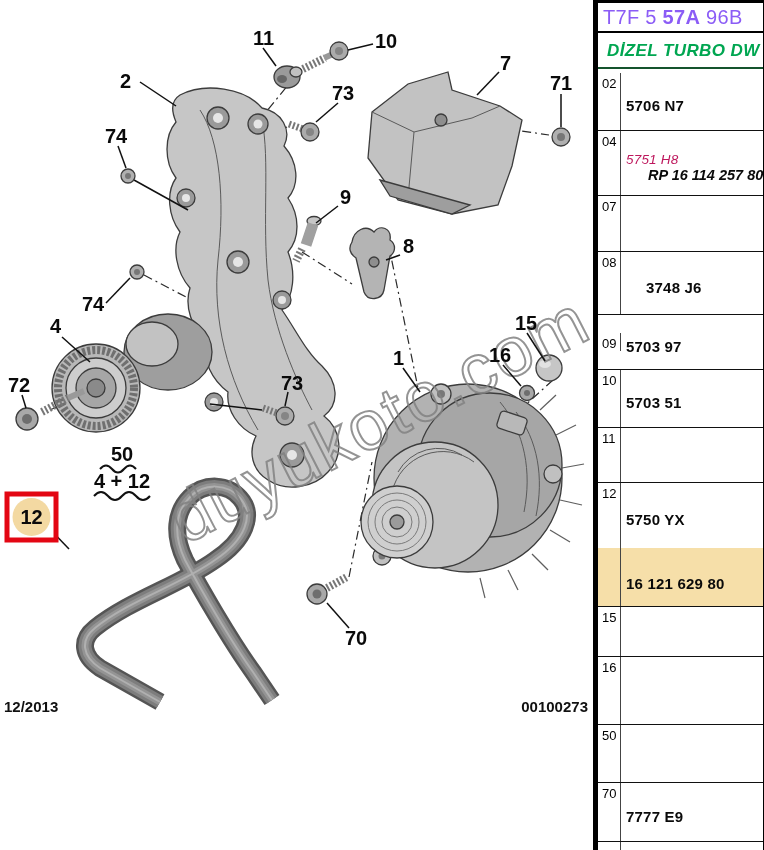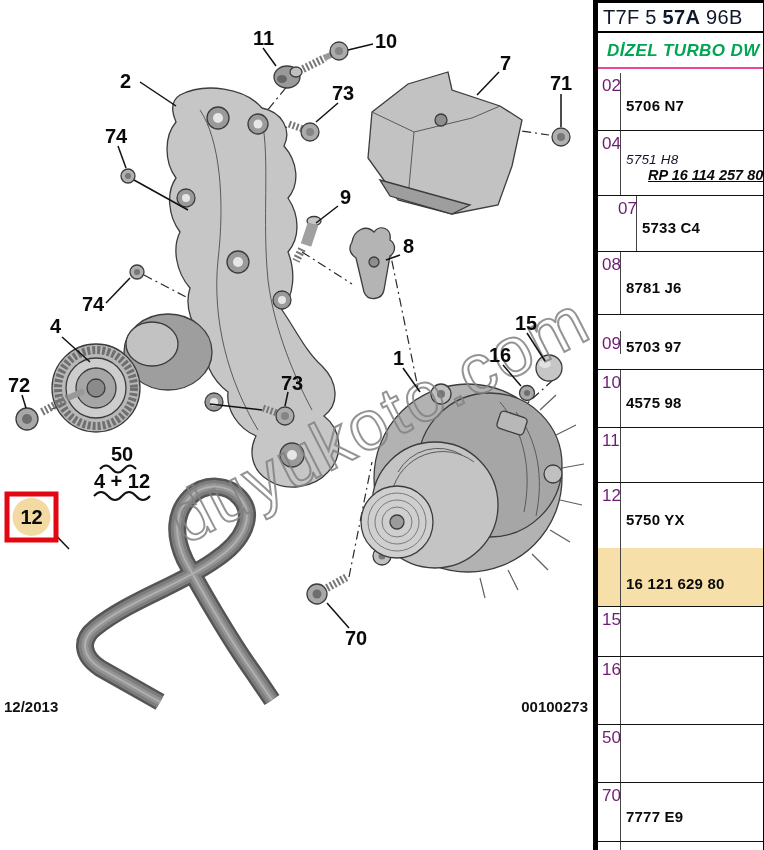--- a/index.html
+++ b/index.html
@@ -9,41 +9,41 @@
     --green:#00a651;--hl:#f6dfa9;--red:#e30613;--tan:#f3d9a2;
   }
   #diagram-wrap{position:absolute;left:0;top:0;width:593px;height:850px;background:#fff;}
   
   #table-wrap{
     position:absolute;left:593px;top:0;width:171px;height:850px;box-sizing:border-box;
     border-left:5px solid #000;border-top:3px solid #000;border-right:1px solid #000;background:#fff;
   }
   .t-title{
     height:30px;box-sizing:border-box;border-bottom:2px solid #000;
-    font-size:20px;color:#0f172a;padding:3px 0 0 5px;white-space:pre;letter-spacing:.3px;
+    font-size:20px;color:#8b5cf6;padding:3px 0 0 5px;white-space:pre;letter-spacing:.3px;
   }
   .t-title b{font-weight:bold;}
   .t-sub{
-    height:36px;box-sizing:border-box;border-bottom:2px solid #ec4899;
+    height:36px;box-sizing:border-box;border-bottom:2px solid #14532d;
     color:var(--green);font-style:italic;font-weight:bold;font-size:17px;
     padding:8px 0 0 9px;white-space:nowrap;letter-spacing:.4px;
   }
   #parts-rows{margin-top:4px;}
   .band{display:flex;box-sizing:border-box;border-bottom:1.5px solid #111;position:relative;}
   .band.nodiv{border-bottom:none;}
   .band.hl{background:var(--hl);}
   .ref{
     width:23px;flex:0 0 23px;box-sizing:border-box;border-right:1px solid #444;
-    font-size:17px;color:#701a75;padding:3px 0 0 4px;
+    font-size:13px;color:#000000;padding:3px 0 0 4px;
   }
   .cell{flex:1;display:flex;flex-direction:column;justify-content:center;padding:8px 0 0 5px;box-sizing:border-box;overflow:hidden;}
   .hl .cell{padding-top:13px;}
   .code{font-weight:bold;font-size:15px;color:#0a0a0a;white-space:nowrap;letter-spacing:.2px;}
-  .code.italic{font-weight:normal;font-style:italic;font-size:13.5px;color:#0f172a;}
-  .code2{font-weight:bold;font-style:italic;font-size:14.5px;color:#0a0a0a;padding-left:22px;white-space:nowrap;text-decoration:underline;}
+  .code.italic{font-weight:normal;font-style:italic;font-size:13.5px;color:#be185d;}
+  .code2{font-weight:bold;font-style:italic;font-size:14.5px;color:#0a0a0a;padding-left:22px;white-space:nowrap;}
   
   .callout{font-family:"Liberation Sans",sans-serif;font-weight:bold;font-size:20px;fill:#0a0a0a;}
   .corner{font-family:"Liberation Sans",sans-serif;font-weight:bold;font-size:15px;fill:#111;}
   .leader{stroke:#111;stroke-width:1.5;}
   .axis{stroke:#2a2a2a;stroke-width:1.2;stroke-dasharray:9 4 2 4;fill:none;}
   .wm{font-family:"Liberation Sans",sans-serif;font-size:70px;fill:none;stroke:#828282;stroke-width:2px;letter-spacing:2px;opacity:.85;}
   .part{stroke:#3c3c3c;stroke-width:1.3;}
   .detail{stroke:#5a5a5a;stroke-width:1;fill:none;}
   .thread{stroke:#777;stroke-dasharray:2 2;}
 </style>
@@ -277,42 +277,39 @@
           <div class="code">5706 N7</div>
         </div>
       </div>
       <div class="band" style="height: 65px;">
         <div class="ref">04</div>
         <div class="cell">
           <div class="code italic">5751 H8</div>
           <div class="code2">RP 16 114 257 80</div>
         </div>
       </div>
-      <div class="band" style="height: 56px; padding-left: 16px;">
+      <div class="band" style="height: 56px;">
         <div class="ref">07</div>
-        <div class="cell">
-          <div class="code">5733 C4</div>
-        </div>
-      </div>
-      <div class="band" style="height: 63px;">
+      </div>
+      <div class="band" style="height: 63px; gap: 20px;">
         <div class="ref">08</div>
         <div class="cell">
-          <div class="code">8781 J6</div>
+          <div class="code">3748 J6</div>
         </div>
       </div>
       <div class="band" style="height: 55px; align-items: center;">
         <div class="ref">09</div>
         <div class="cell">
           <div class="code">5703 97</div>
         </div>
       </div>
       <div class="band" style="height: 58px;">
         <div class="ref">10</div>
         <div class="cell">
-          <div class="code">4575 98</div>
+          <div class="code">5703 51</div>
         </div>
       </div>
       <div class="band" style="height: 55px;">
         <div class="ref">11</div>
       </div>
       <div class="band nodiv" style="height: 65px;">
         <div class="ref">12</div>
         <div class="cell">
           <div class="code">5750 YX</div>
         </div>

